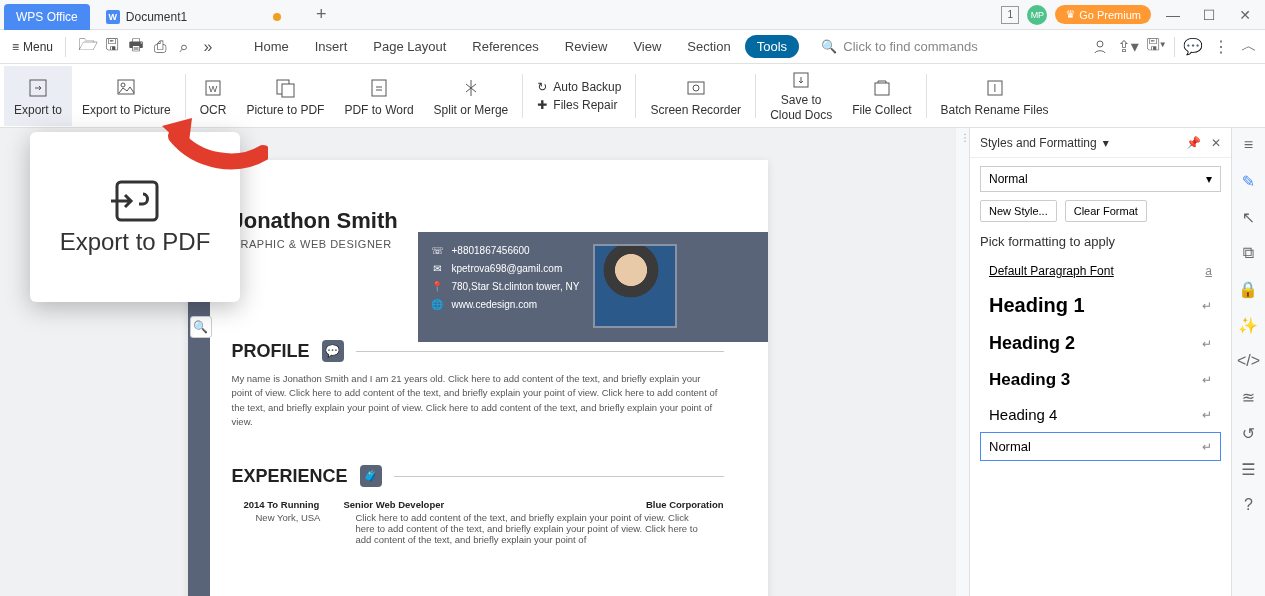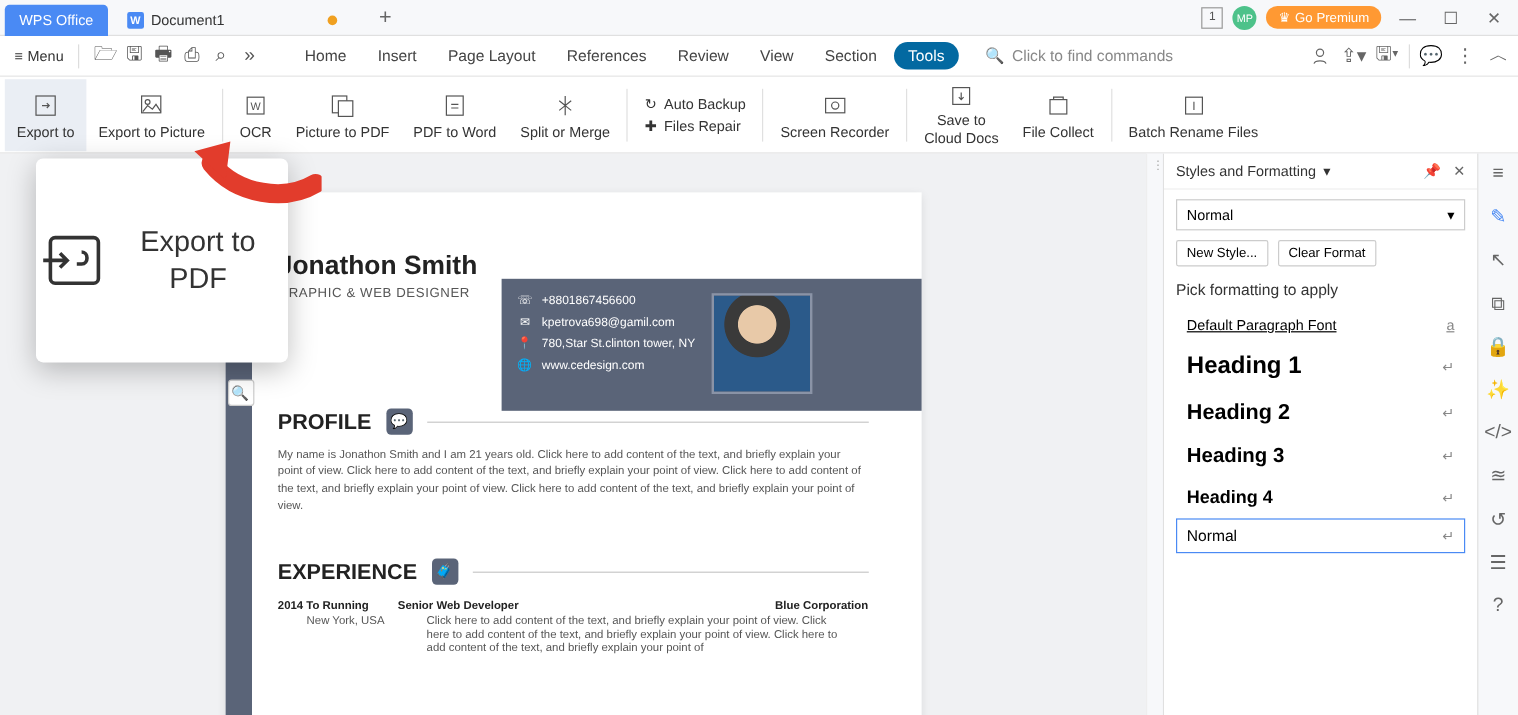--- a/index.html
+++ b/index.html
@@ -51,50 +51,50 @@
 .contact-block { position: absolute; right: 0; top: 72px; width: 350px; height: 110px; background: #5a6478; color: #fff; padding: 12px 14px; display: flex; gap: 14px; }
 .contact-list { display: flex; flex-direction: column; gap: 6px; font-size: 10px; }
 .contact-row { display: flex; align-items: center; gap: 8px; }
 .contact-row .ci { width: 12px; height: 12px; display: inline-flex; align-items: center; justify-content: center; }
 .photo { width: 84px; height: 84px; background: #fff; border: 2px solid #8a93a6; position: relative; overflow: hidden; }
 .photo-inner { width: 100%; height: 100%; background: radial-gradient(circle at 45% 30%, #e8c9a8 0 22%, #3a3a3a 23% 38%, #2b5a8a 39% 100%); }
 .section-title { font-family: Arial; font-size: 18px; font-weight: 900; color: #222; padding: 36px 44px 6px; display: flex; align-items: center; gap: 12px; }
 .section-title::after { content: ""; flex: 1; height: 1px; background: #c8c8c8; }
 .section-badge { width: 22px; height: 22px; background: #5a6478; border-radius: 4px; display: flex; align-items: center; justify-content: center; color: #fff; font-size: 12px; }
 .section-body { font-size: 9.5px; color: #555; padding: 4px 44px 0; line-height: 1.5; }
-.exp-row { display: flex; padding: 6px 44px 0; font-size: 9.5px; }
+.exp-row { display: flex; padding: 6px 44px 0; font-size: 9.5px; margin-left: 12px; }
 .exp-col1 { width: 100px; font-weight: bold; color: #222; }
 .exp-col2 { flex: 1; font-weight: bold; color: #222; }
 .exp-col3 { width: 110px; text-align: right; font-weight: bold; color: #222; }
 .exp-sub { display: flex; padding: 2px 68px 0; font-size: 9.5px; color: #555; }
 
 
 .styles-panel { width: 262px; background: #fff; border-left: 1px solid #e0e0e0; display: flex; flex-direction: column; }
 .sp-header { height: 30px; display: flex; align-items: center; padding: 0 10px; font-size: 12px; color: #333; border-bottom: 1px solid #eee; gap: 6px; }
 .sp-header-right { margin-left: auto; display: flex; gap: 10px; color: #666; }
 .sp-select { margin: 8px 10px; height: 26px; border: 1px solid #ccc; display: flex; align-items: center; padding: 0 8px; font-size: 12px; justify-content: space-between; }
 .sp-btns { display: flex; gap: 8px; padding: 0 10px 8px; }
 .sp-btn { border: 1px solid #ccc; font-size: 11px; padding: 4px 8px; border-radius: 2px; }
 .sp-label { font-size: 13px; color: #333; padding: 4px 10px 8px; }
 .sp-list { padding: 0 10px; display: flex; flex-direction: column; gap: 2px; text-align: center; }
 .sp-item { display: flex; align-items: center; justify-content: space-between; padding: 6px 8px; border: 1px solid transparent; font-size: 13px; }
 .sp-item.selected { border: 1px solid #4a8af4; }
 .sp-item .ret { color: #888; font-size: 12px; }
 .sp-h1 { font-size: 20px; font-weight: 800; }
 .sp-h2 { font-size: 18px; font-weight: 800; }
 .sp-h3 { font-size: 17px; font-weight: 800; }
-.sp-h4 { font-size: 15px; font-weight: 700; }
+.sp-h4 { font-size: 15px; font-weight: 400; }
 
 
 .right-rail { width: 34px; background: #f7f8fa; border-left: 1px solid #e0e0e0; display: flex; flex-direction: column; align-items: center; padding-top: 6px; gap: 14px; }
 .rail-icon { width: 22px; height: 22px; display: flex; align-items: center; justify-content: center; color: #666; }
 .rail-icon.active { color: #4a8af4; }
 
 
-.callout { position: absolute; left: 30px; top: 132px; width: 210px; height: 170px; background: #fff; border-radius: 6px; box-shadow: 0 6px 24px rgba(0,0,0,0.25); display: flex; flex-direction: row; align-items: center; justify-content: center; z-index: 50; }
+.callout { position: absolute; left: 30px; top: 132px; width: 210px; height: 170px; background: #fff; border-radius: 6px; box-shadow: 0 6px 24px rgba(0,0,0,0.25); display: flex; flex-direction: column; align-items: center; justify-content: center; z-index: 50; }
 .callout-icon { width: 60px; height: 50px; display: flex; align-items: center; justify-content: center; }
 .callout-text { font-size: 24px; color: #333; text-align: center; line-height: 1.3; }
 .red-arrow { position: absolute; left: 158px; top: 108px; z-index: 60; }
 
 .scroll-gutter { width: 14px; background: #f7f8fa; border-left: 1px solid #eee; position: relative; }
 .scroll-dots { position: absolute; top: 4px; left: 4px; color: #aaa; font-size: 10px; }
 </style>
 </head>
 <body>
 

